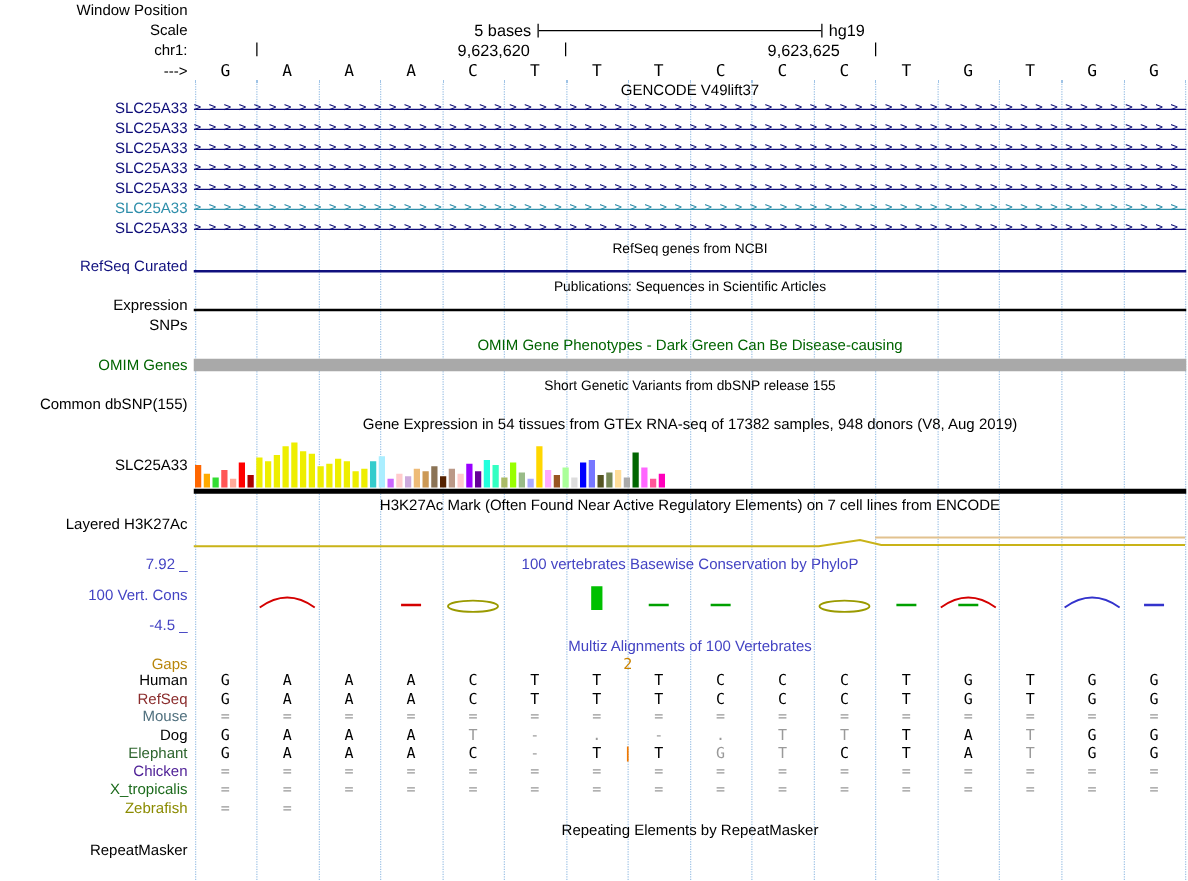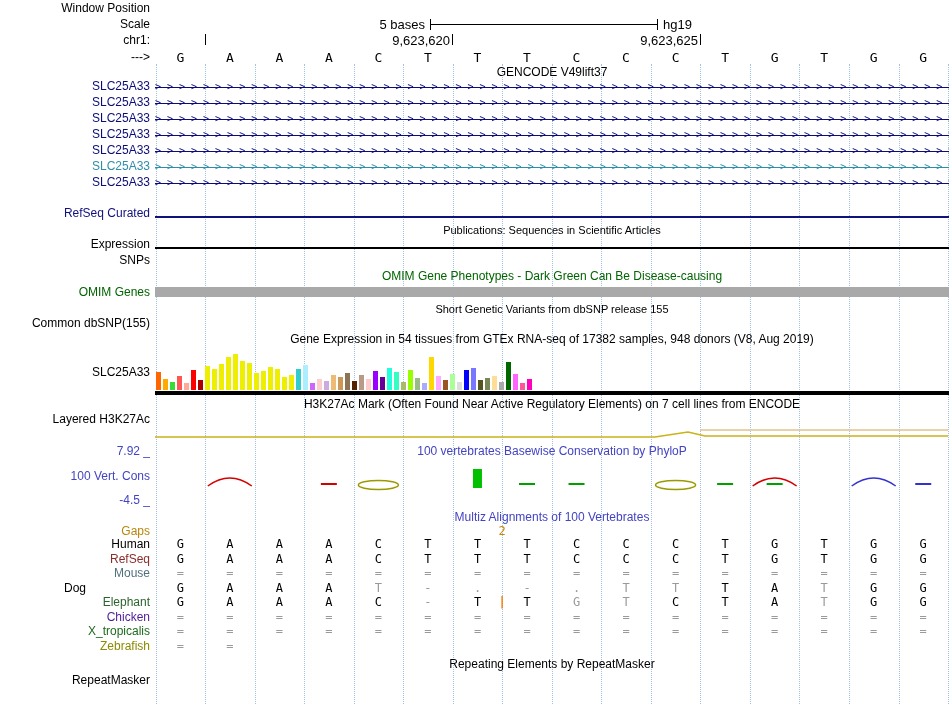--- a/index.html
+++ b/index.html
@@ -14,21 +14,21 @@
   .dgreen{color:#006400;}
   .seq-letter{position:absolute;width:50px;text-align:center;font-family:"DejaVu Sans Mono",monospace;
               font-size:13px;line-height:13px;z-index:2;}
   .align-letter{font-size:12px;}
   .gene-row{position:absolute;left:155px;width:794px;height:14px;z-index:1;overflow:hidden;}
   .gene-line{position:absolute;left:0;right:0;top:7px;height:1px;}
   .gene-arrows{position:absolute;left:0;top:0;width:100%;height:14px;font-family:"DejaVu Sans Mono",monospace;
                font-size:10px;line-height:14px;letter-spacing:6px;white-space:nowrap;}
   .hline{position:absolute;left:155px;width:794px;z-index:1;}
   .ruler-tick{position:absolute;width:1px;height:11px;background:#000;z-index:2;}
-  .ruler-label{position:absolute;width:110px;text-align:right;font-size:13px;line-height:13px;z-index:2;}
+  .ruler-label{position:absolute;width:110px;text-align:center;font-size:13px;line-height:13px;z-index:2;}
   #gtex-bars{position:absolute;left:156px;top:354px;height:36px;display:flex;align-items:flex-end;z-index:1;}
   .gtex-bar{width:5px;margin-right:2px;}
   .title13{font-size:13px;line-height:14px;z-index:2;}
 </style>
 </head>
 <body>
 
 <div id="browser">
   <div id="gridlines">
       <div class="gridline" style="left: 155.5px;"></div>
@@ -118,20 +118,21 @@
         <div class="gene-line" style="background: rgb(46, 142, 170);"></div>
         <div class="gene-arrows" style="color: rgb(46, 142, 170);">&gt;&gt;&gt;&gt;&gt;&gt;&gt;&gt;&gt;&gt;&gt;&gt;&gt;&gt;&gt;&gt;&gt;&gt;&gt;&gt;&gt;&gt;&gt;&gt;&gt;&gt;&gt;&gt;&gt;&gt;&gt;&gt;&gt;&gt;&gt;&gt;&gt;&gt;&gt;&gt;&gt;&gt;&gt;&gt;&gt;&gt;&gt;&gt;&gt;&gt;&gt;&gt;&gt;&gt;&gt;&gt;&gt;&gt;&gt;&gt;&gt;&gt;&gt;&gt;&gt;&gt;&gt;&gt;&gt;&gt;</div>
       </div>
       <div class="left-label" style="top: 176px; color: rgb(12, 12, 120);">SLC25A33</div>
       <div class="gene-row" style="top: 176px;">
         <div class="gene-line" style="background: rgb(12, 12, 120);"></div>
         <div class="gene-arrows" style="color: rgb(12, 12, 120);">&gt;&gt;&gt;&gt;&gt;&gt;&gt;&gt;&gt;&gt;&gt;&gt;&gt;&gt;&gt;&gt;&gt;&gt;&gt;&gt;&gt;&gt;&gt;&gt;&gt;&gt;&gt;&gt;&gt;&gt;&gt;&gt;&gt;&gt;&gt;&gt;&gt;&gt;&gt;&gt;&gt;&gt;&gt;&gt;&gt;&gt;&gt;&gt;&gt;&gt;&gt;&gt;&gt;&gt;&gt;&gt;&gt;&gt;&gt;&gt;&gt;&gt;&gt;&gt;&gt;&gt;&gt;&gt;&gt;&gt;</div>
       </div>
     </div>
 
+  <div class="center-header h11" style="top:193px">RefSeq genes from NCBI</div>
   <div class="left-label" style="top:207px;color:#10107e">RefSeq Curated</div>
   <div id="refseq-line" class="hline" style="top: 216px; height: 2px; background: rgb(16, 16, 126);"></div>
 
   <div class="center-header h11" style="top:224px">Publications: Sequences in Scientific Articles</div>
   <div class="left-label" style="top:238px">Expression</div>
   <div class="hline" style="top:247px;height:2px;background:#000"></div>
 
   <div class="left-label" style="top:254px">SNPs</div>
 
   <div class="center-header dgreen" style="top:270px">OMIM Gene Phenotypes - Dark Green Can Be Disease-causing</div>
@@ -275,21 +276,21 @@
       <div class="seq-letter align-letter" style="top: 567px; left: 452.5px; color: rgb(154, 154, 154);">=</div>
       <div class="seq-letter align-letter" style="top: 567px; left: 502px; color: rgb(154, 154, 154);">=</div>
       <div class="seq-letter align-letter" style="top: 567px; left: 551.5px; color: rgb(154, 154, 154);">=</div>
       <div class="seq-letter align-letter" style="top: 567px; left: 601px; color: rgb(154, 154, 154);">=</div>
       <div class="seq-letter align-letter" style="top: 567px; left: 650.6px; color: rgb(154, 154, 154);">=</div>
       <div class="seq-letter align-letter" style="top: 567px; left: 700.1px; color: rgb(154, 154, 154);">=</div>
       <div class="seq-letter align-letter" style="top: 567px; left: 749.6px; color: rgb(154, 154, 154);">=</div>
       <div class="seq-letter align-letter" style="top: 567px; left: 799.2px; color: rgb(154, 154, 154);">=</div>
       <div class="seq-letter align-letter" style="top: 567px; left: 848.7px; color: rgb(154, 154, 154);">=</div>
       <div class="seq-letter align-letter" style="top: 567px; left: 898.2px; color: rgb(154, 154, 154);">=</div>
-      <div class="left-label" style="top: 582px; color: rgb(0, 0, 0); text-align: center;">Dog</div>
+      <div class="left-label" style="top: 582px; color: rgb(0, 0, 0);">Dog</div>
       <div class="seq-letter align-letter" style="top: 582px; left: 155.3px; color: rgb(0, 0, 0);">G</div>
       <div class="seq-letter align-letter" style="top: 582px; left: 204.8px; color: rgb(0, 0, 0);">A</div>
       <div class="seq-letter align-letter" style="top: 582px; left: 254.3px; color: rgb(0, 0, 0);">A</div>
       <div class="seq-letter align-letter" style="top: 582px; left: 303.9px; color: rgb(0, 0, 0);">A</div>
       <div class="seq-letter align-letter" style="top: 582px; left: 353.4px; color: rgb(154, 154, 154);">T</div>
       <div class="seq-letter align-letter" style="top: 582px; left: 402.9px; color: rgb(154, 154, 154);">-</div>
       <div class="seq-letter align-letter" style="top: 582px; left: 452.5px; color: rgb(154, 154, 154);">.</div>
       <div class="seq-letter align-letter" style="top: 582px; left: 502px; color: rgb(154, 154, 154);">-</div>
       <div class="seq-letter align-letter" style="top: 582px; left: 551.5px; color: rgb(154, 154, 154);">.</div>
       <div class="seq-letter align-letter" style="top: 582px; left: 601px; color: rgb(154, 154, 154);">T</div>

